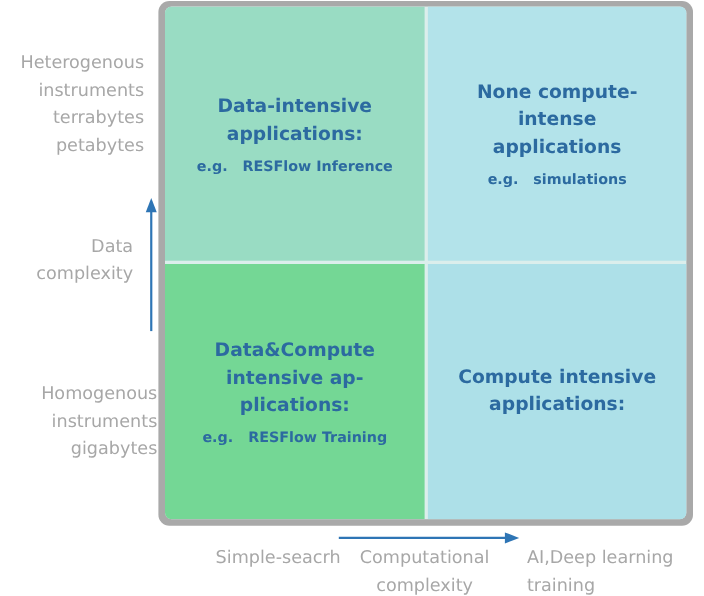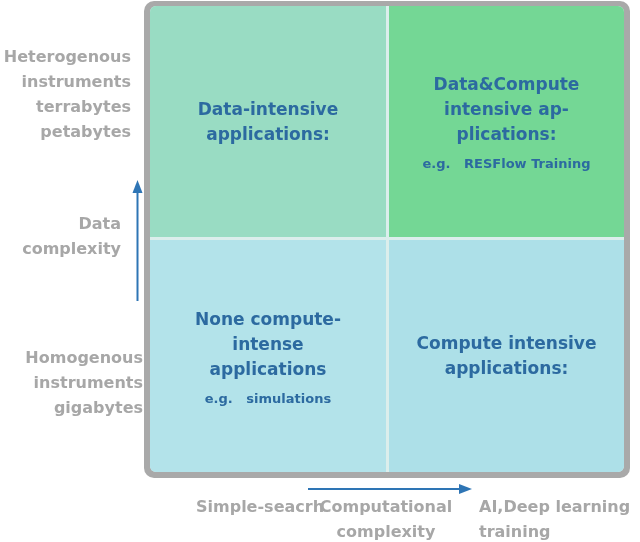--- a/index.html
+++ b/index.html
@@ -58,21 +58,21 @@
     color: var(--heading-text, #2c6aa0);
     font-weight: bold;
     font-size: 13px;
     margin-top: 9px;
     white-space: pre;
   }
 
   .axis-label {
     position: absolute;
     color: var(--axis-label-text, #a7a7a7);
-    font-weight: bold;
+    font-weight: normal;
     font-size: 16px;
     line-height: 25px;
     white-space: pre;
   }
   .ta-right  { text-align: right; }
   .ta-center { text-align: center; }
 
   #label-y-high { left: 0;     top: 44px;  width: 131px; }
   #label-y-axis { left: 0;     top: 211px; width: 121px; }
   #label-y-low  { left: 12px;     top: 345px; width: 131px; }
@@ -90,32 +90,33 @@
 <body>
 
 <div class="canvas">
 
   <div class="frame"></div>
 
   <div class="grid">
     <div class="cell tl">
       <div class="qtitle">Data-intensive
 applications:</div>
+      <div class="qexample">e.g.   RESFlow Inference</div>
+    </div>
+    <div class="cell bl">
+      <div class="qtitle">None compute-
+intense
+applications</div>
+      <div class="qexample">e.g.   simulations</div>
     </div>
     <div class="cell tr">
       <div class="qtitle">Data&amp;Compute
 intensive ap-
 plications:</div>
       <div class="qexample">e.g.   RESFlow Training</div>
-    </div>
-    <div class="cell bl">
-      <div class="qtitle">None compute-
-intense
-applications</div>
-      <div class="qexample">e.g.   simulations</div>
     </div>
     <div class="cell br">
       <div class="qtitle">Compute intensive
 applications:</div>
     </div>
   </div>
 
   <div id="label-y-high" class="axis-label ta-right">Heterogenous
 instruments
 terrabytes

